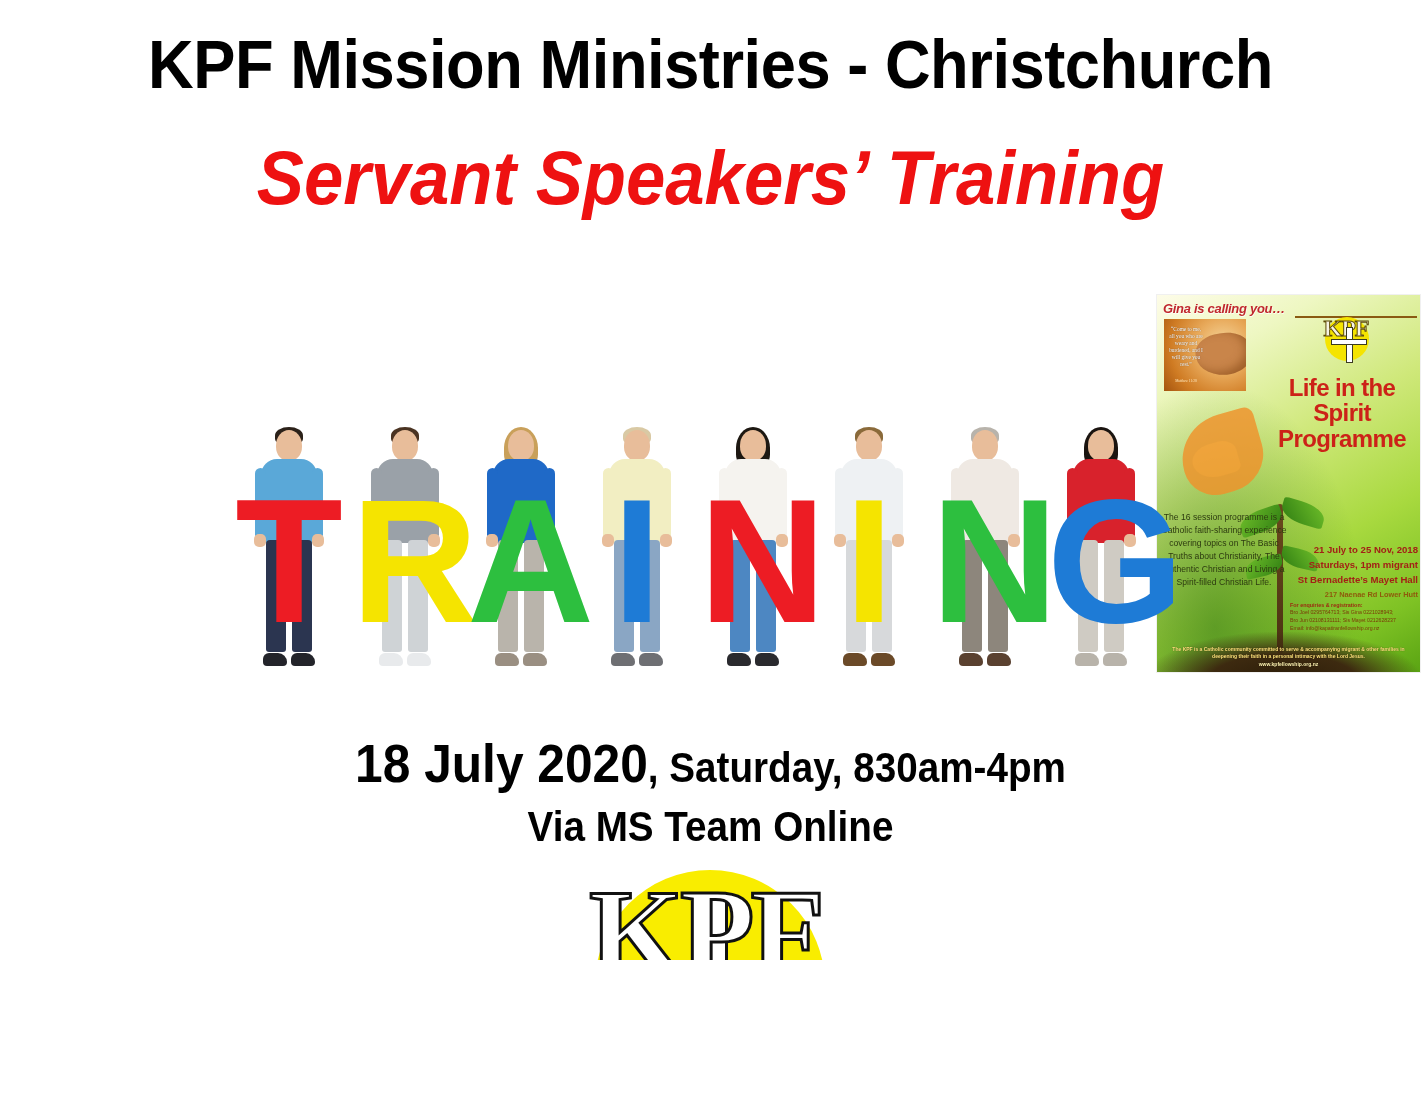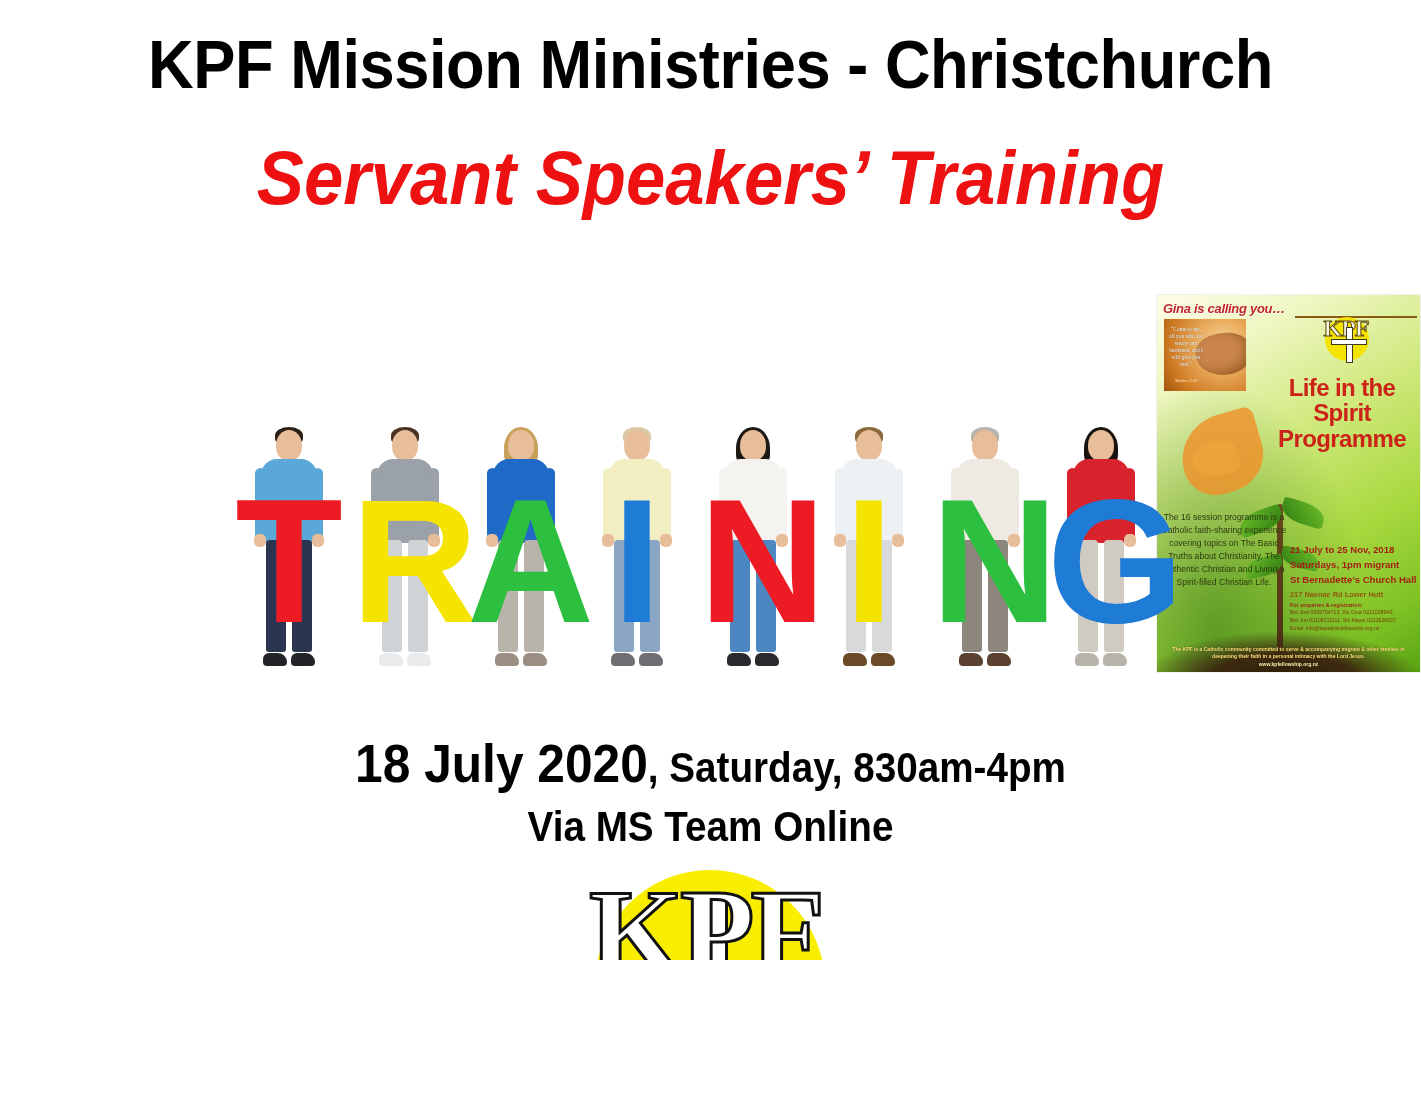--- a/index.html
+++ b/index.html
@@ -320,21 +320,21 @@
     width: 126px;
     text-align: center;
     font-size: 8.6px;
     line-height: 1.52;
     color: #2d3b10;
   }
   .promo-when {
     position: absolute;
     left: 133px; top: 248px;
     width: 128px;
-    text-align: left;
+    text-align: right;
     font-weight: bold;
     font-size: 9.6px;
     line-height: 1.55;
     color: #a32016;
   }
   .promo-venue-sub {
     display: block;
     font-size: 7.4px;
     color: #8f5a0c;
     padding-top: 1px;
@@ -663,21 +663,21 @@
     <div class="promo-leaf l2"></div>
     <div class="promo-leaf l3"></div>
     <div class="promo-leaf l4"></div>
     <div class="promo-soil"></div>
 
     <div class="promo-desc">The 16 session programme is a Catholic faith-sharing experience covering topics on The Basic Truths about Christianity, The Authentic Christian and Living a Spirit-filled Christian Life.</div>
 
     <div class="promo-when">
       <span>21 July to 25 Nov, 2018</span><br>
       <span>Saturdays, 1pm migrant</span><br>
-      <span>St Bernadette’s Church Hall</span>
+      <span>St Bernadette’s Mayet Hall</span>
       <span class="promo-venue-sub">217 Naenae Rd Lower Hutt</span>
     </div>
 
     <div class="promo-contact">
       <b>For enquiries &amp; registration:</b>
       <span>Bro Joel 0295764713; Sis Gina 0221028943;</span><br>
       <span>Bro Jun 02108131111; Sis Mayet 0212628237</span><br>
       <span>Email: info@kapatiranfellowship.org.nz</span>
     </div>
 

